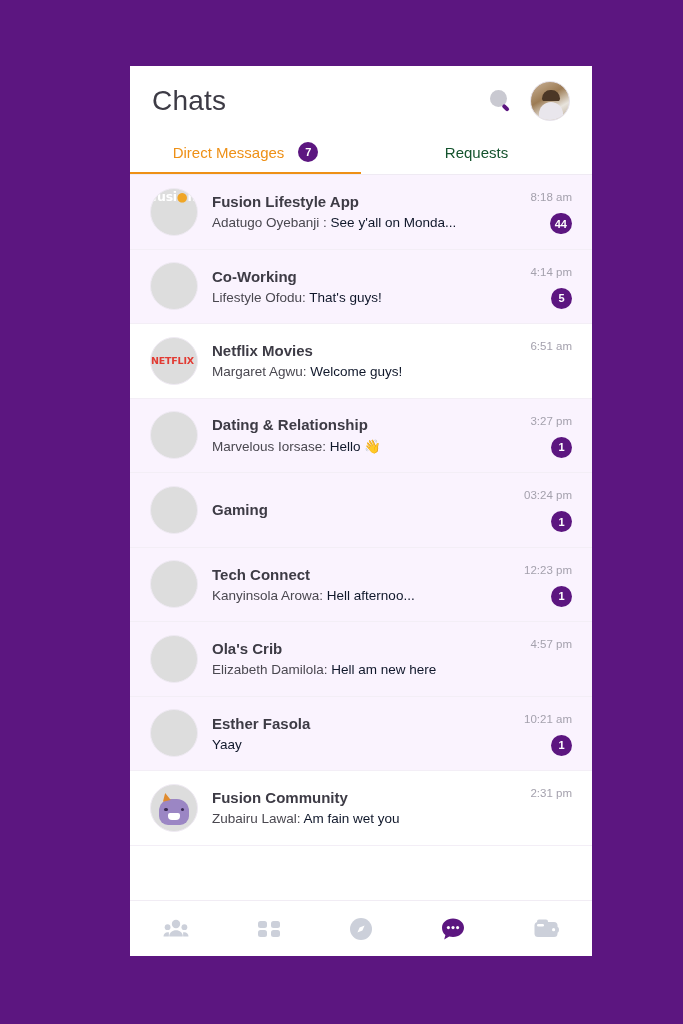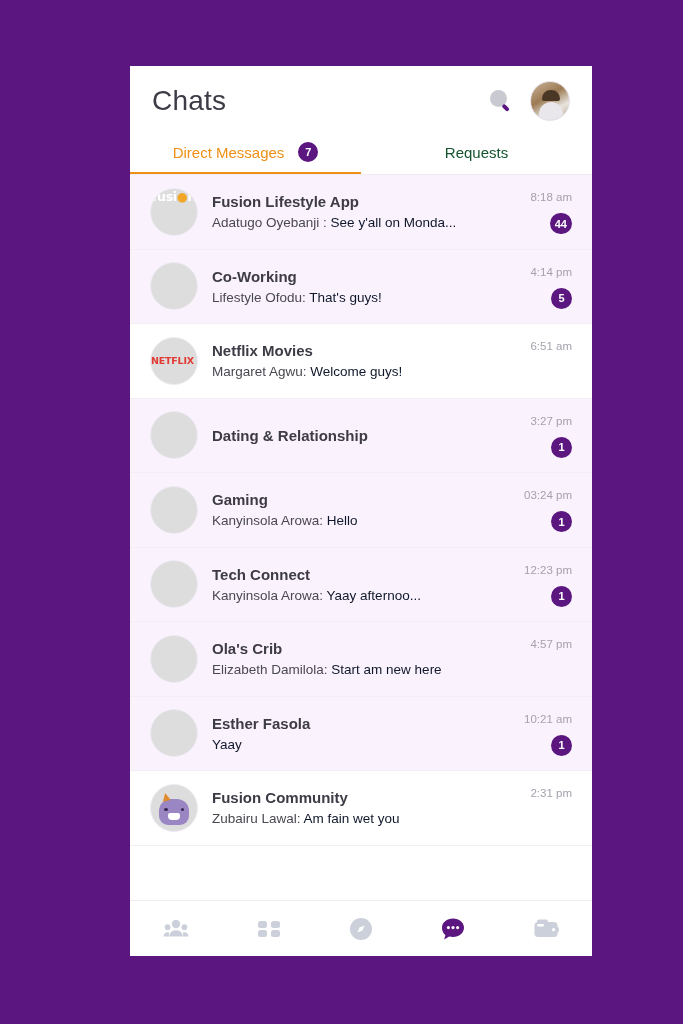--- a/index.html
+++ b/index.html
@@ -351,53 +351,53 @@
           </div>
           <div class="chat-meta">
             <div class="chat-time">6:51 am</div>
             <div class="chat-badge hidden"></div>
           </div>
         </div>
         <div class="chat-row unread">
           <div class="av av-photo2"></div>
           <div class="body">
             <div class="chat-name">Dating &amp; Relationship</div>
+            <div class="chat-preview"><span class="sender">Marvelous Iorsase:</span> <span class="msg">Hello 👋</span></div>
           </div>
           <div class="chat-meta">
             <div class="chat-time">3:27 pm</div>
             <div class="chat-badge">1</div>
           </div>
         </div>
         <div class="chat-row unread">
           <div class="av av-photo3"></div>
           <div class="body">
             <div class="chat-name">Gaming</div>
-            <div class="chat-preview"><span class="sender">Kanyinsola Arowa:</span> <span class="msg">Hello</span></div>
           </div>
           <div class="chat-meta">
             <div class="chat-time">03:24 pm</div>
             <div class="chat-badge">1</div>
           </div>
         </div>
         <div class="chat-row unread">
           <div class="av av-photo4"></div>
           <div class="body">
             <div class="chat-name">Tech Connect</div>
-            <div class="chat-preview"><span class="sender">Kanyinsola Arowa:</span> <span class="msg">Yaay afternoo...</span></div>
+            <div class="chat-preview"><span class="sender">Kanyinsola Arowa:</span> <span class="msg">Hell afternoo...</span></div>
           </div>
           <div class="chat-meta">
             <div class="chat-time">12:23 pm</div>
             <div class="chat-badge">1</div>
           </div>
         </div>
         <div class="chat-row unread">
           <div class="av av-photo6"></div>
           <div class="body">
             <div class="chat-name">Ola's Crib</div>
-            <div class="chat-preview"><span class="sender">Elizabeth Damilola:</span> <span class="msg">Start am new here</span></div>
+            <div class="chat-preview"><span class="sender">Elizabeth Damilola:</span> <span class="msg">Hell am new here</span></div>
           </div>
           <div class="chat-meta">
             <div class="chat-time">4:57 pm</div>
             <div class="chat-badge hidden"></div>
           </div>
         </div>
         <div class="chat-row unread">
           <div class="av av-photo7"></div>
           <div class="body">
             <div class="chat-name">Esther Fasola</div>

